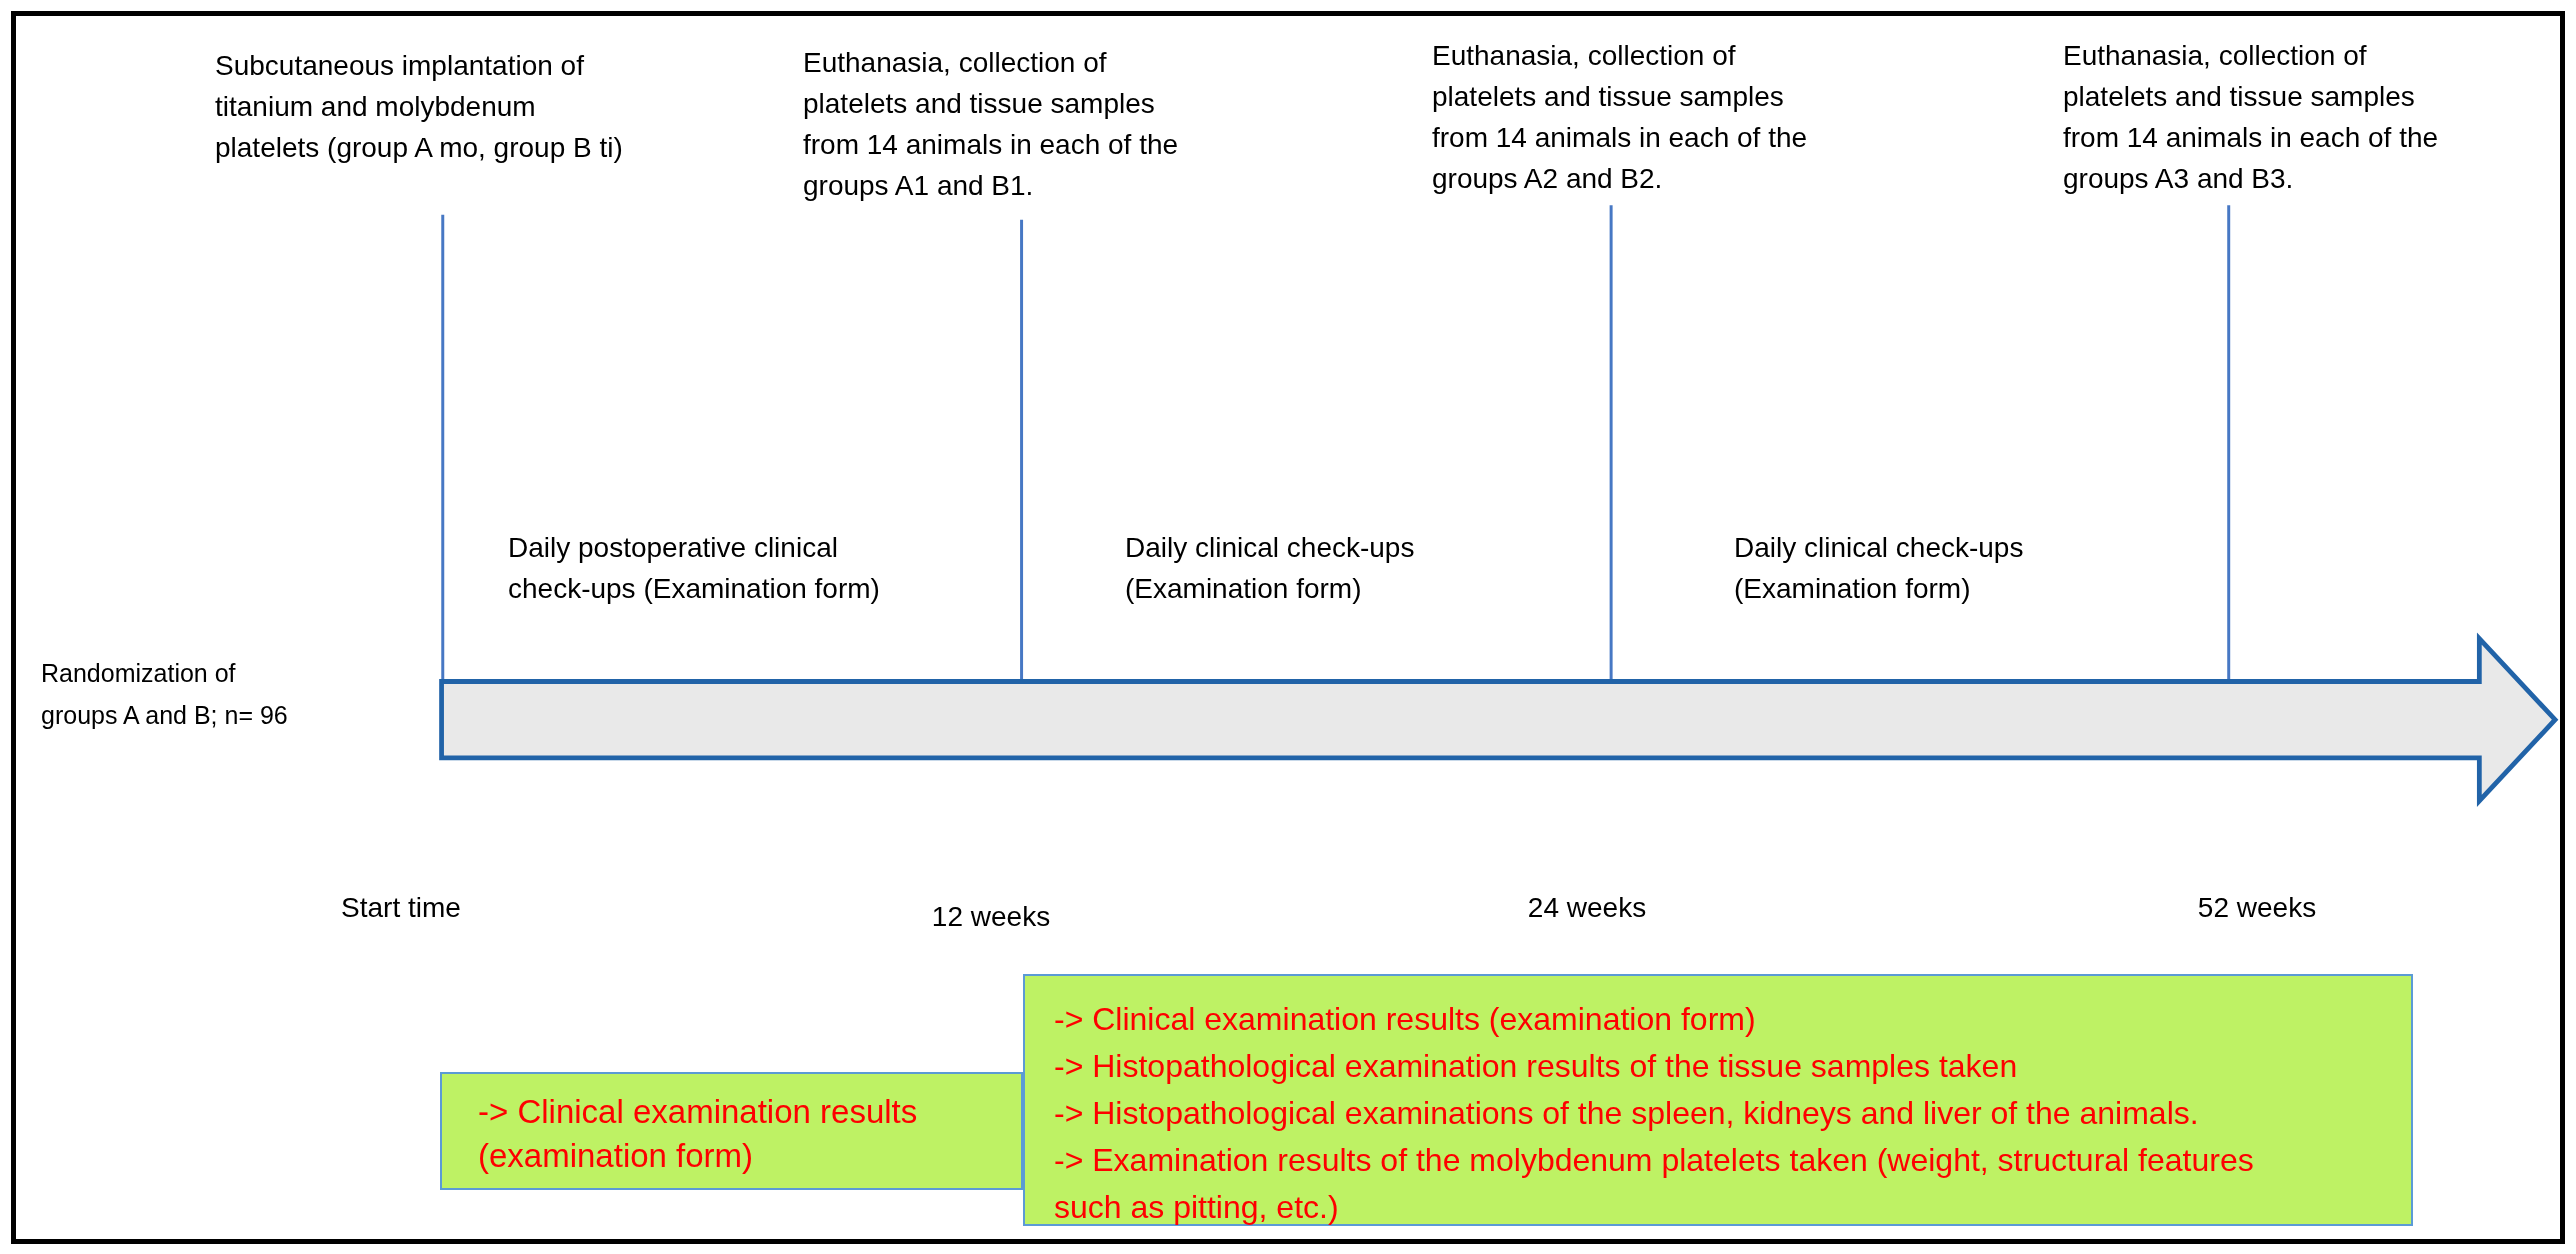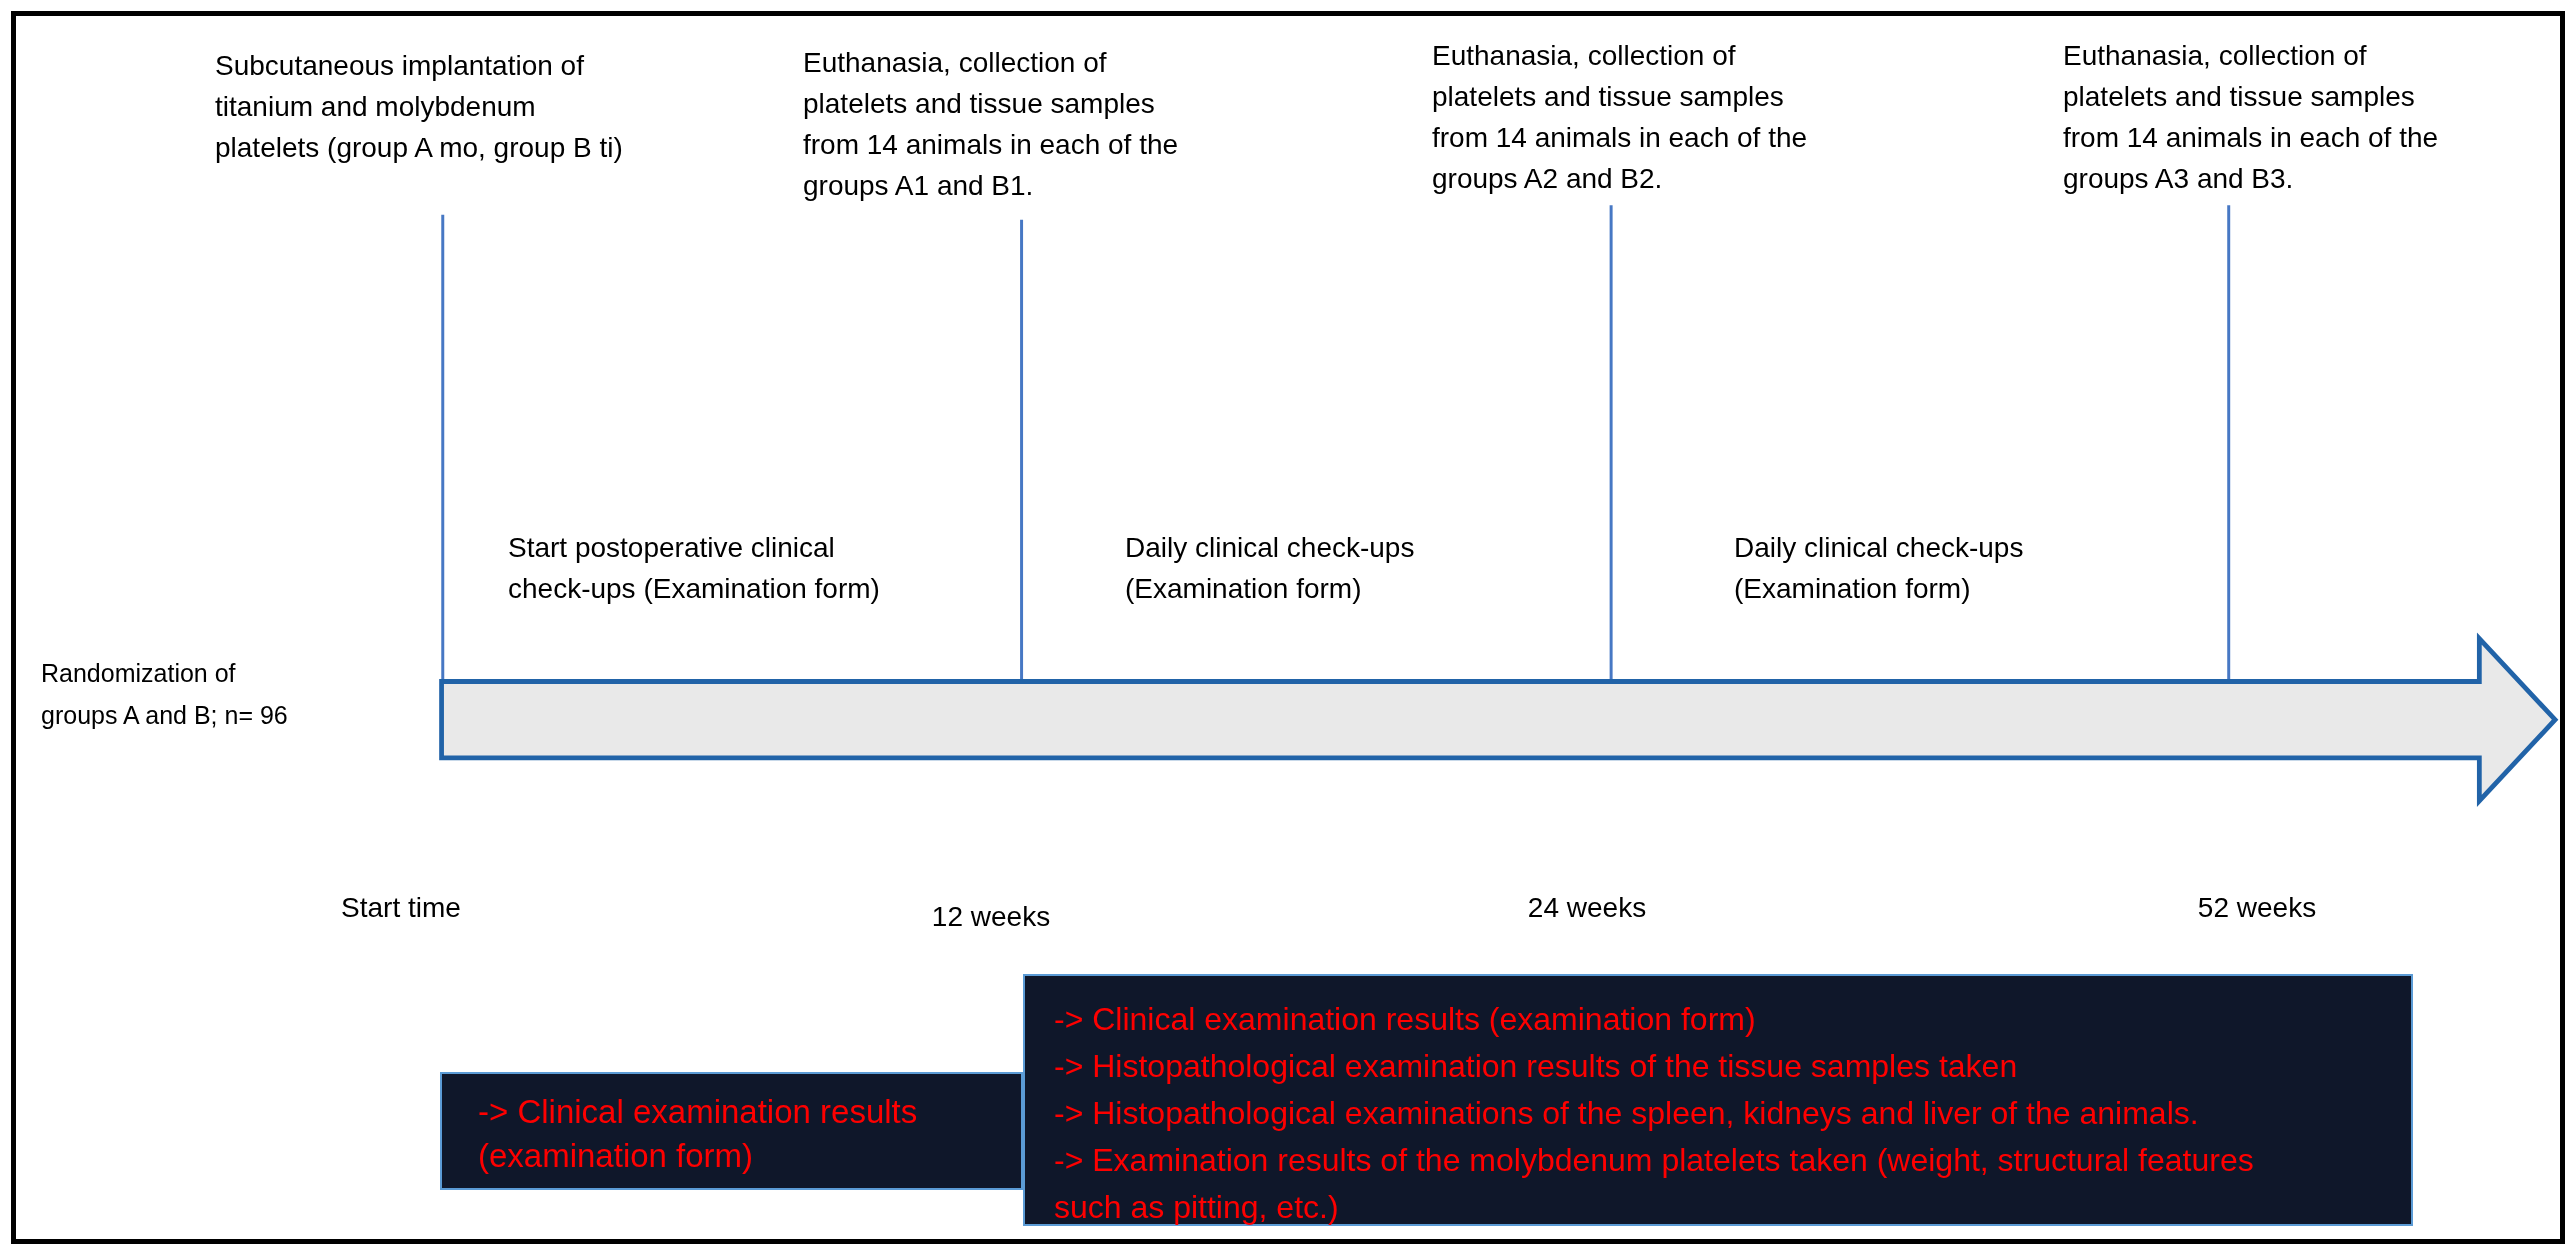--- a/index.html
+++ b/index.html
@@ -59,21 +59,21 @@
     position: absolute;
     top: 889px;
     transform: translateX(-50%);
     font-size: 28px;
     line-height: 37px;
     white-space: nowrap;
   }
   .result-box {
     position: absolute;
     box-sizing: border-box;
-    background: #0f172a;
+    background: #bef264;
     border: 2.4px solid #5b9bd5;
     color: #fe0000;
   }
   .result-box-early {
     left: 440px;
     top: 1072px;
     width: 583px;
     height: 118px;
     padding: 15.5px 0 0 36px;
     font-size: 33px;
@@ -127,21 +127,21 @@
   </div>
 
   <div class="event-label" style="left:2063px; top:35px;">
     <div class="line">Euthanasia, collection of</div>
     <div class="line">platelets and tissue samples</div>
     <div class="line">from 14 animals in each of the</div>
     <div class="line">groups A3 and B3.</div>
   </div>
 
   <div class="monitor-label" style="left:508px; top:527px;">
-    <div class="line">Start postoperative clinical</div>
+    <div class="line">Daily postoperative clinical</div>
     <div class="line">check-ups (Examination form)</div>
   </div>
 
   <div class="monitor-label" style="left:1125px; top:527px;">
     <div class="line">Daily clinical check-ups</div>
     <div class="line">(Examination form)</div>
   </div>
 
   <div class="monitor-label" style="left:1734px; top:527px;">
     <div class="line">Daily clinical check-ups</div>

